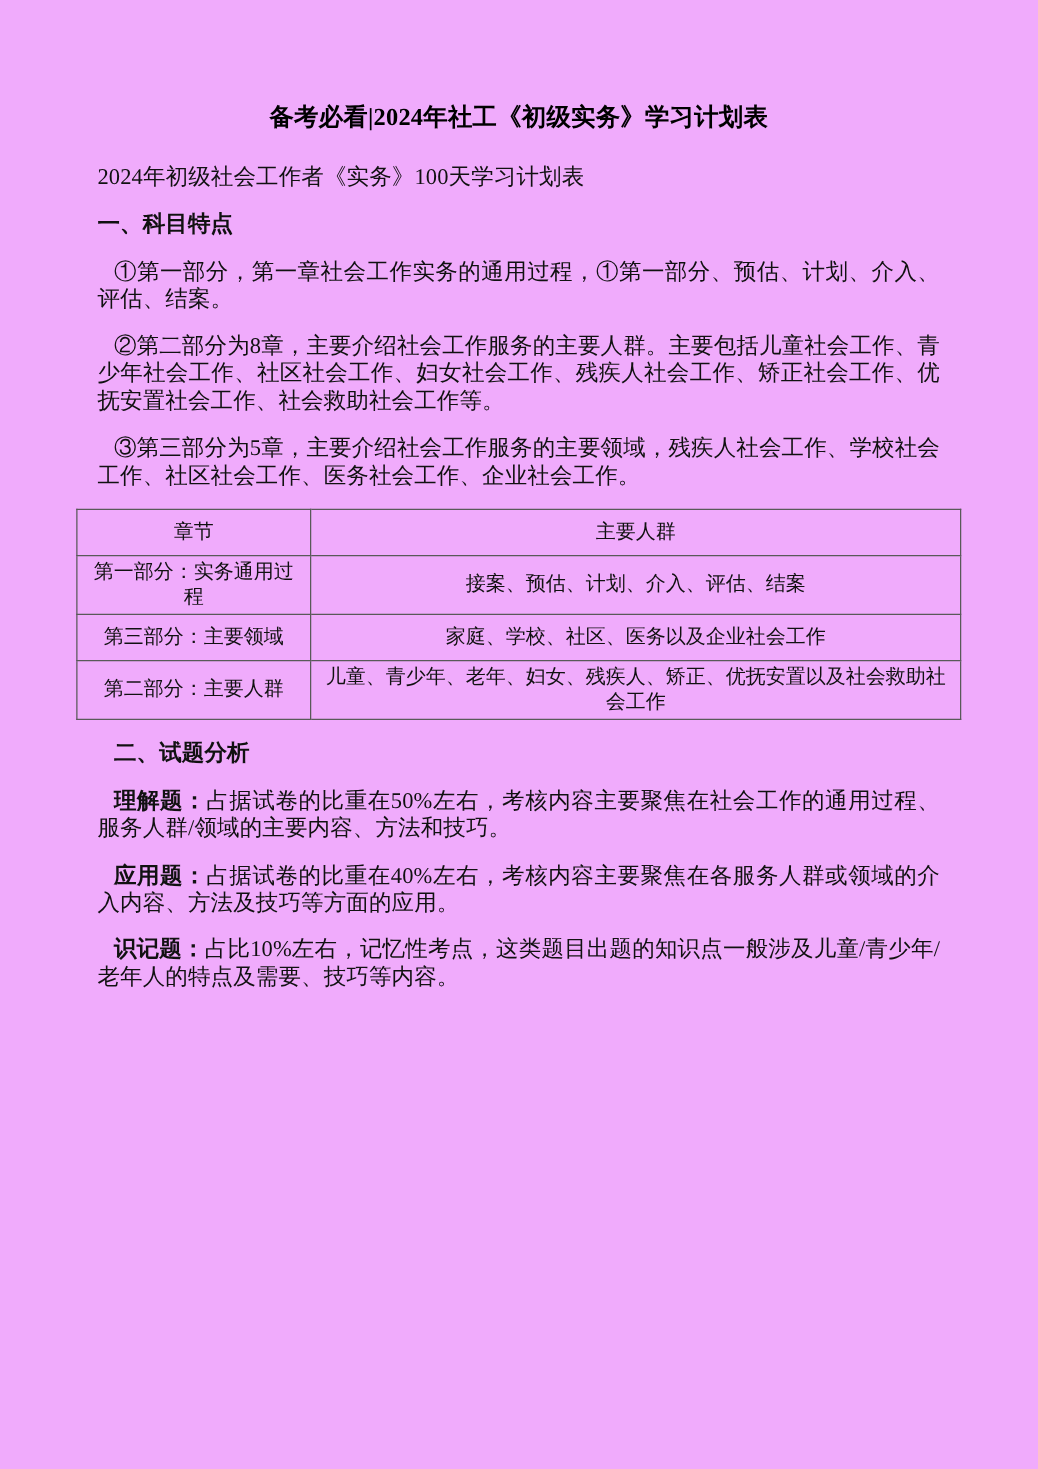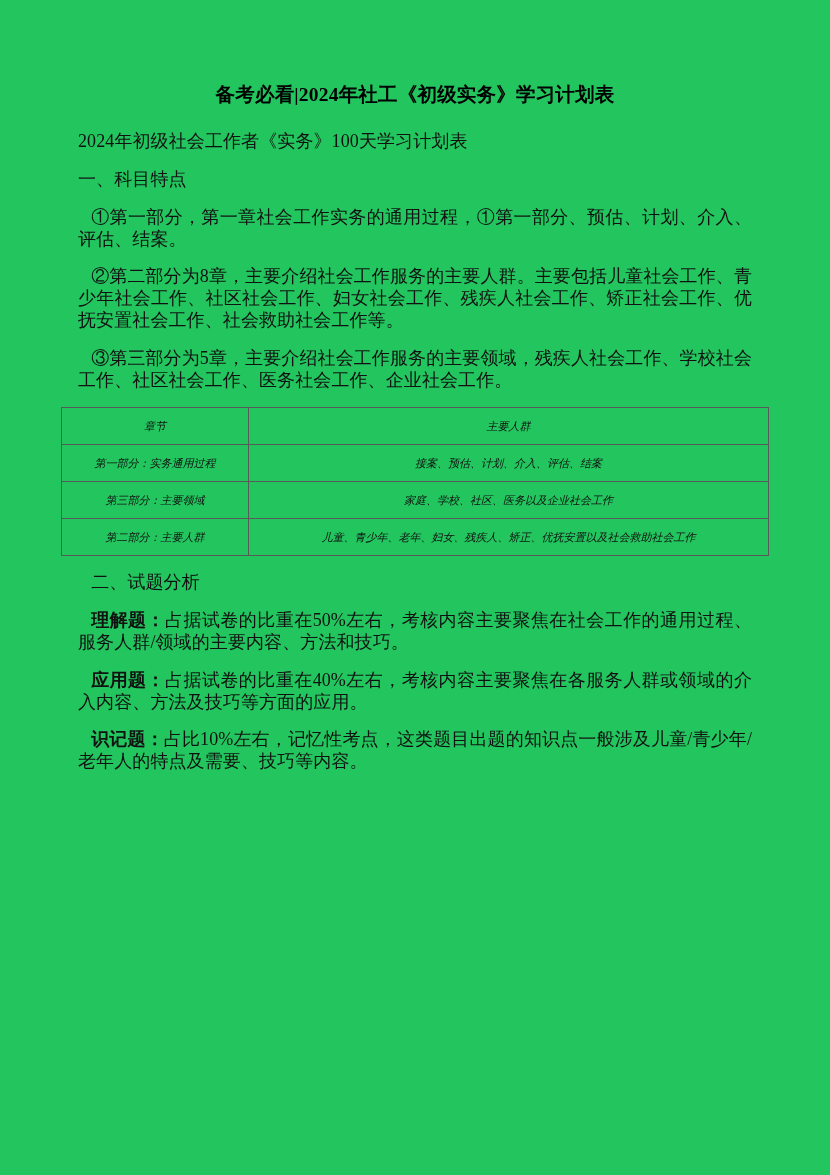--- a/index.html
+++ b/index.html
@@ -13,21 +13,21 @@
     height: 1175px;
     font-family: "Liberation Serif", "DejaVu Serif", serif;
     color: #000000;
     -webkit-font-smoothing: antialiased;
   }
 
   .page {
     position: relative;
     width: 830px;
     height: 1175px;
-    background: #22c55e;
+    background: #f0abfc;
     padding: 0;
     overflow: hidden;
   }
 
   .content {
     position: absolute;
     left: 62px;
     top: 80px;
     width: 706px;
   }
@@ -53,49 +53,48 @@
   }
 
   .para.flush {
     text-indent: 0;
   }
   .para.indent1 {
     text-indent: 13.2px;
   }
 
   .para.bold {
-    font-weight: normal;
+    font-weight: bold;
   }
 
   .lead {
     font-weight: bold;
   }
 
   
   .tbl-wrap {
     margin: 14px 0 12px 0;
   }
   table.chapters {
     border-collapse: collapse;
     width: 707px;
     table-layout: fixed;
     margin-left: -1px;
   }
   table.chapters td,
   table.chapters th {
     border: 1px solid #595959;
-    font-size: 11px;
+    font-size: 16px;
     font-weight: normal;
     text-align: center;
     vertical-align: middle;
     height: 37px;
     padding: 3px 6px;
     line-height: 20px;
     color: #111;
-    font-style: italic;
   }
   table.chapters col.c1 { width: 187px; }
   table.chapters col.c2 { width: 520px; }
 </style>
 </head>
 <body>
 
 <div class="page">
   <div class="content">
 

